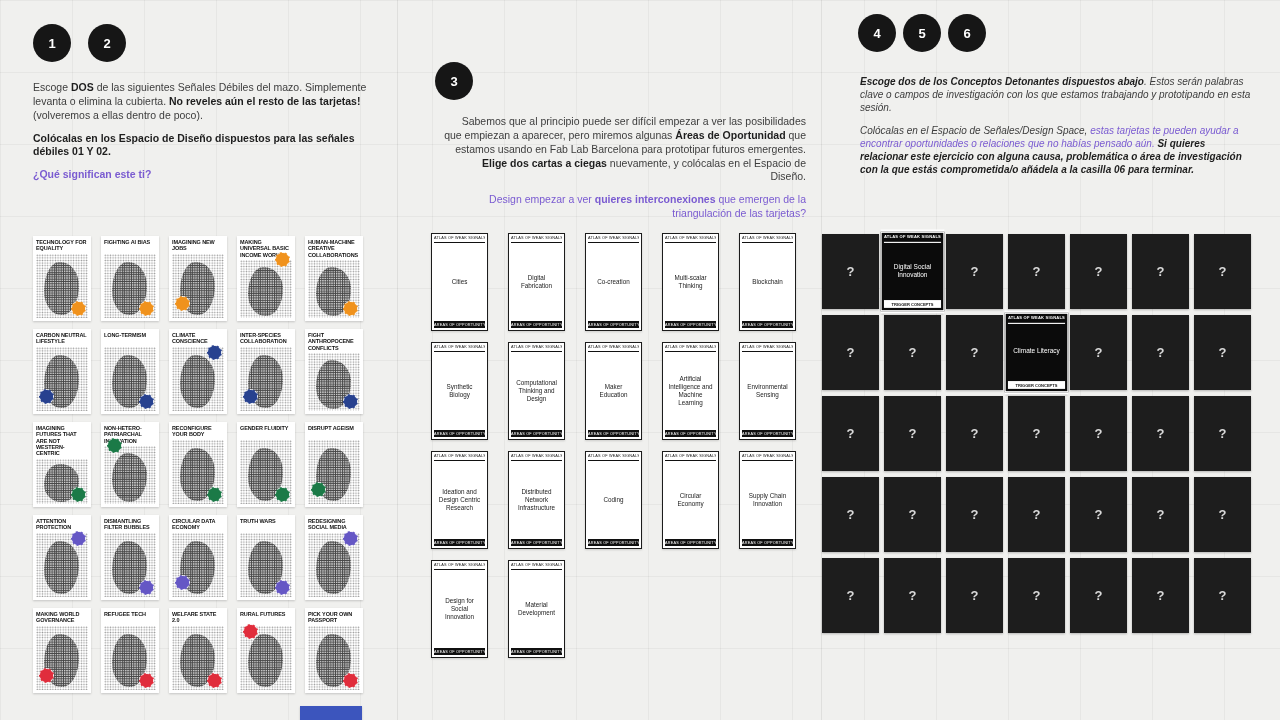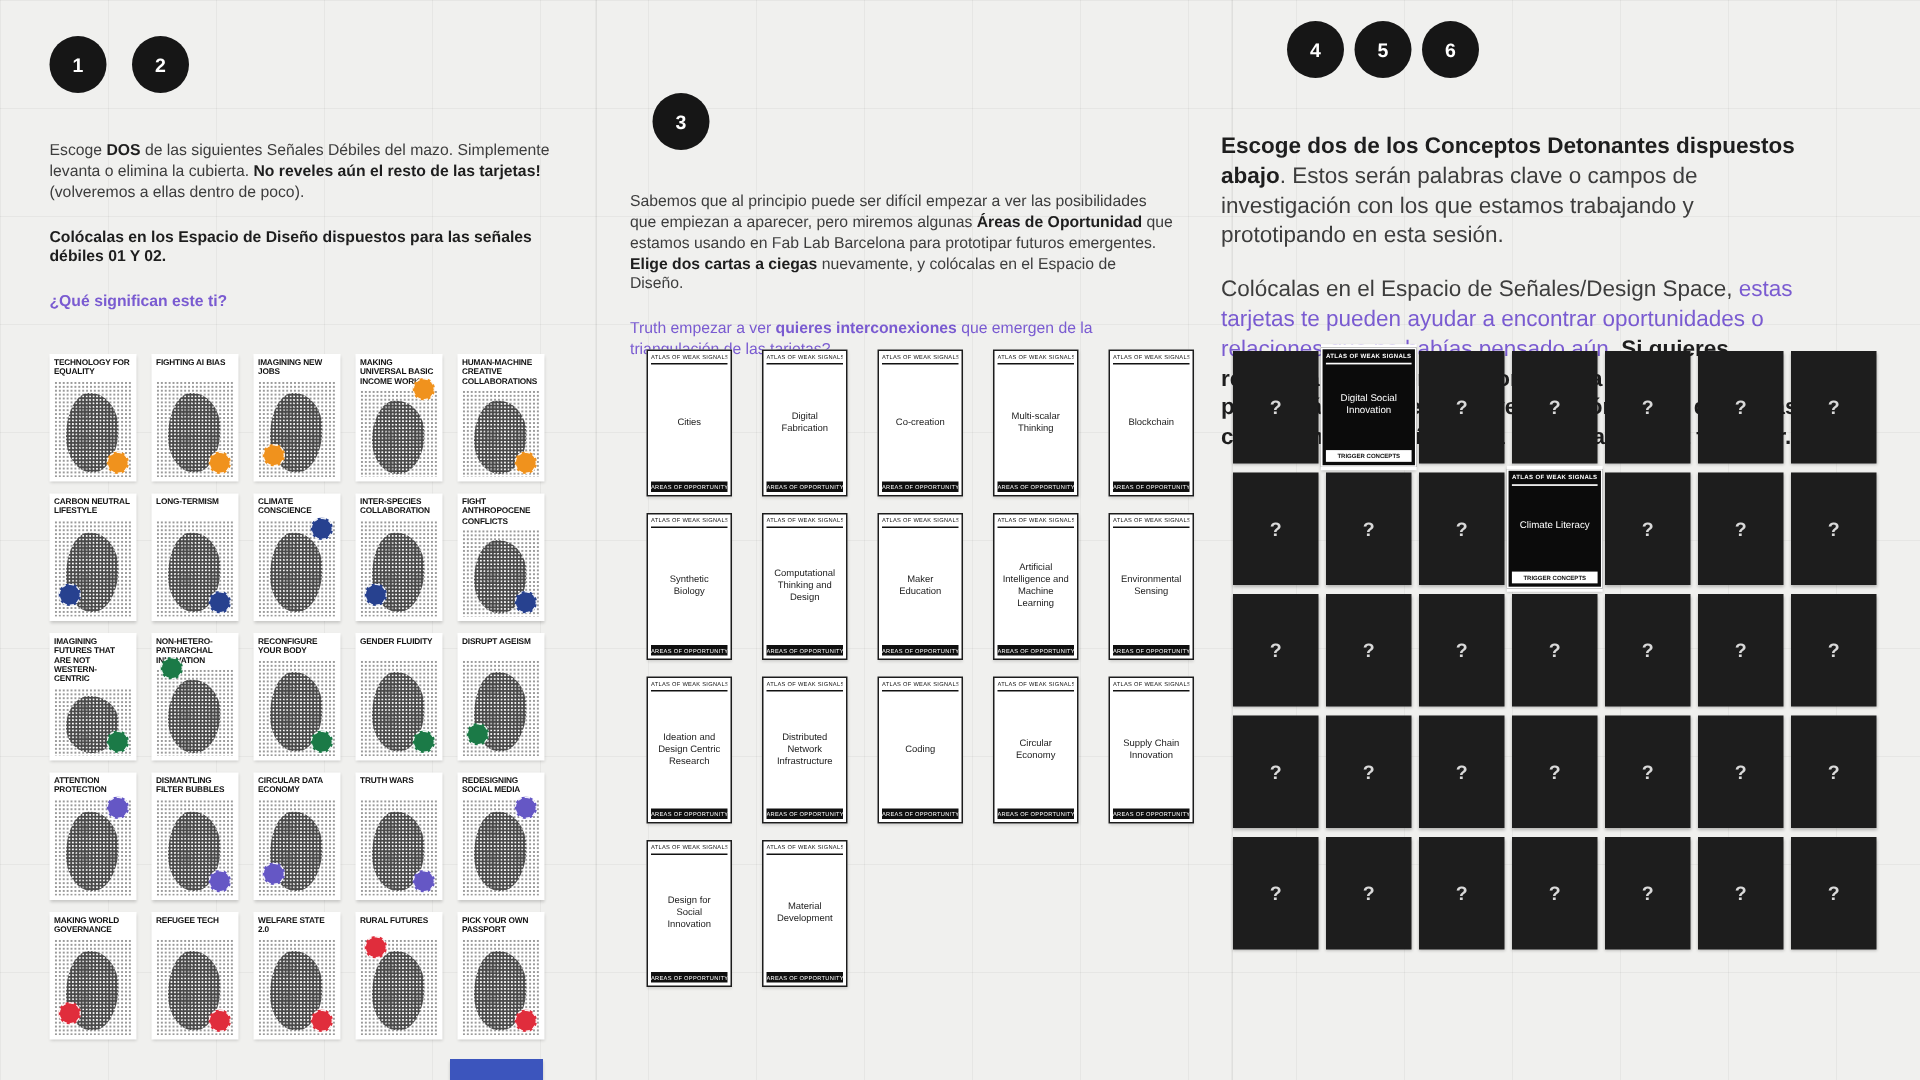--- a/index.html
+++ b/index.html
@@ -7,21 +7,21 @@
   body{font-family:"Liberation Sans", sans-serif; background:#e8e8e6;}
   .board{position:relative;width:1280px;height:720px;overflow:hidden;background-color:#f0f0ee;
     background-image:
       linear-gradient(to right, rgba(0,0,0,0.045) 1px, transparent 1px),
       linear-gradient(to bottom, rgba(0,0,0,0.045) 1px, transparent 1px);
     background-size:72px 72px;}
   .v-sep{position:absolute;top:0;bottom:0;width:1px;background:rgba(0,0,0,0.07);}
   .badge{position:absolute;width:38px;height:38px;border-radius:50%;background:#161616;color:#fff;
     display:flex;align-items:center;justify-content:center;font-weight:bold;font-size:13px;}
   .txt{position:absolute;font-size:10.5px;line-height:1.32;color:#3d3d3d;}
-  .txt p{margin:16px 0 9px 0;}
+  .txt p{margin:3px 0 9px 0;}
   .seg-b{font-weight:bold;color:#1e1e1e;}
   .seg-p{color:var(--purple);}
   .seg-b.seg-p{color:var(--purple);}
 
   
   .ws-grid{position:absolute;left:33px;top:236px;display:grid;grid-template-columns:repeat(5,58px);
     grid-auto-rows:85px;gap:8px 10px;}
   .ws-card{background:#fff;box-shadow:0 1px 2px rgba(0,0,0,0.18);display:flex;flex-direction:column;
     padding:3px;box-sizing:border-box;position:relative;}
   .ws-title{font-size:5.5px;font-weight:bold;letter-spacing:-0.1px;line-height:1.15;color:#111;
@@ -203,23 +203,23 @@
         <div class="ws-dot" style="background: rgb(224, 45, 60);"></div>
       </div>
       <div class="ws-card">
         <div class="ws-title">Pick Your Own Passport</div>
         <div class="ws-art"></div>
         <div class="ws-dot" style="background: rgb(224, 45, 60);"></div>
       </div>
     </div>
 
   <div class="badge" style="left:435px;top:62px;">3</div>
-  <div class="txt" style="left:420px;top:112px;width:362px;">
+  <div class="txt" style="left:444px;top:112px;width:362px;text-align:right;">
     <p><span>Sabemos que al principio puede ser difícil empezar a ver las posibilidades que empiezan a aparecer, pero miremos algunas </span><span class="seg-b">Áreas de Oportunidad</span><span> que estamos usando en Fab Lab Barcelona para prototipar futuros emergentes. </span><span class="seg-b">Elige dos cartas a ciegas</span><span> nuevamente, y colócalas en el Espacio de Diseño.</span></p>
-    <p><span class="seg-p">Truth empezar a ver </span><span class="seg-b seg-p">quieres interconexiones</span><span class="seg-p"> que emergen de la triangulación de las tarjetas?</span></p>
+    <p><span class="seg-p">Design empezar a ver </span><span class="seg-b seg-p">quieres interconexiones</span><span class="seg-p"> que emergen de la triangulación de las tarjetas?</span></p>
   </div>
   <div class="ao-grid" id="ao-grid">
       <div class="ao-card">
         <div class="ao-head">Atlas of Weak Signals</div>
         <div class="ao-title">Cities</div>
         <div class="ao-foot">Areas of Opportunity</div>
       </div>
       <div class="ao-card">
         <div class="ao-head">Atlas of Weak Signals</div>
         <div class="ao-title">Digital Fabrication</div>
@@ -298,21 +298,21 @@
       <div class="ao-card">
         <div class="ao-head">Atlas of Weak Signals</div>
         <div class="ao-title">Material Development</div>
         <div class="ao-foot">Areas of Opportunity</div>
       </div>
     </div>
 
   <div class="badge" style="left:858px;top:14px;">4</div>
   <div class="badge" style="left:903px;top:14px;">5</div>
   <div class="badge" style="left:948px;top:14px;">6</div>
-  <div class="txt" style="left:814px;top:72px;width:392px;font-size:15px;">
+  <div class="txt" style="left:860px;top:72px;width:392px;font-size:10px;font-style:italic;">
     <p><span class="seg-b">Escoge dos de los Conceptos Detonantes dispuestos abajo</span><span>. Estos serán palabras clave o campos de investigación con los que estamos trabajando y prototipando en esta sesión.</span></p>
     <p><span>Colócalas en el Espacio de Señales/Design Space, </span><span class="seg-p">estas tarjetas te pueden ayudar a encontrar oportunidades o relaciones que no habías pensado aún.</span><span> </span><span class="seg-b">Si quieres relacionar este ejercicio con alguna causa, problemática o área de investigación con la que estás comprometida/o añádela a la casilla 06 para terminar.</span></p>
   </div>
   <div class="tc-grid" id="tc-grid">
       <div class="tc-card">
         <span>?</span>
       </div>
       <div class="tc-card revealed">
         <div class="rev-inner">
           <div class="rev-head">Atlas of Weak Signals</div>

